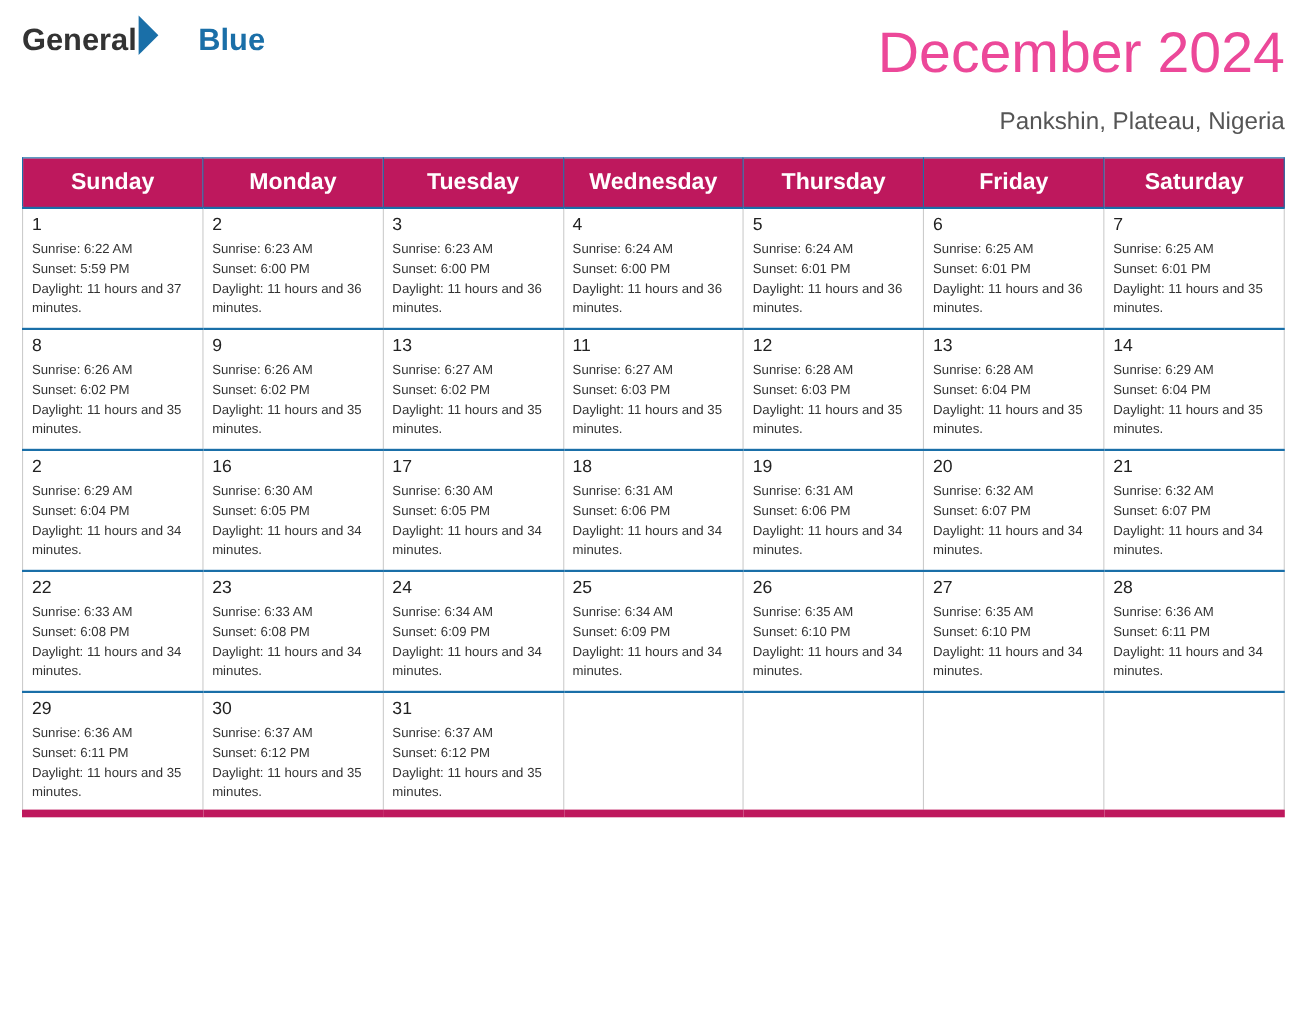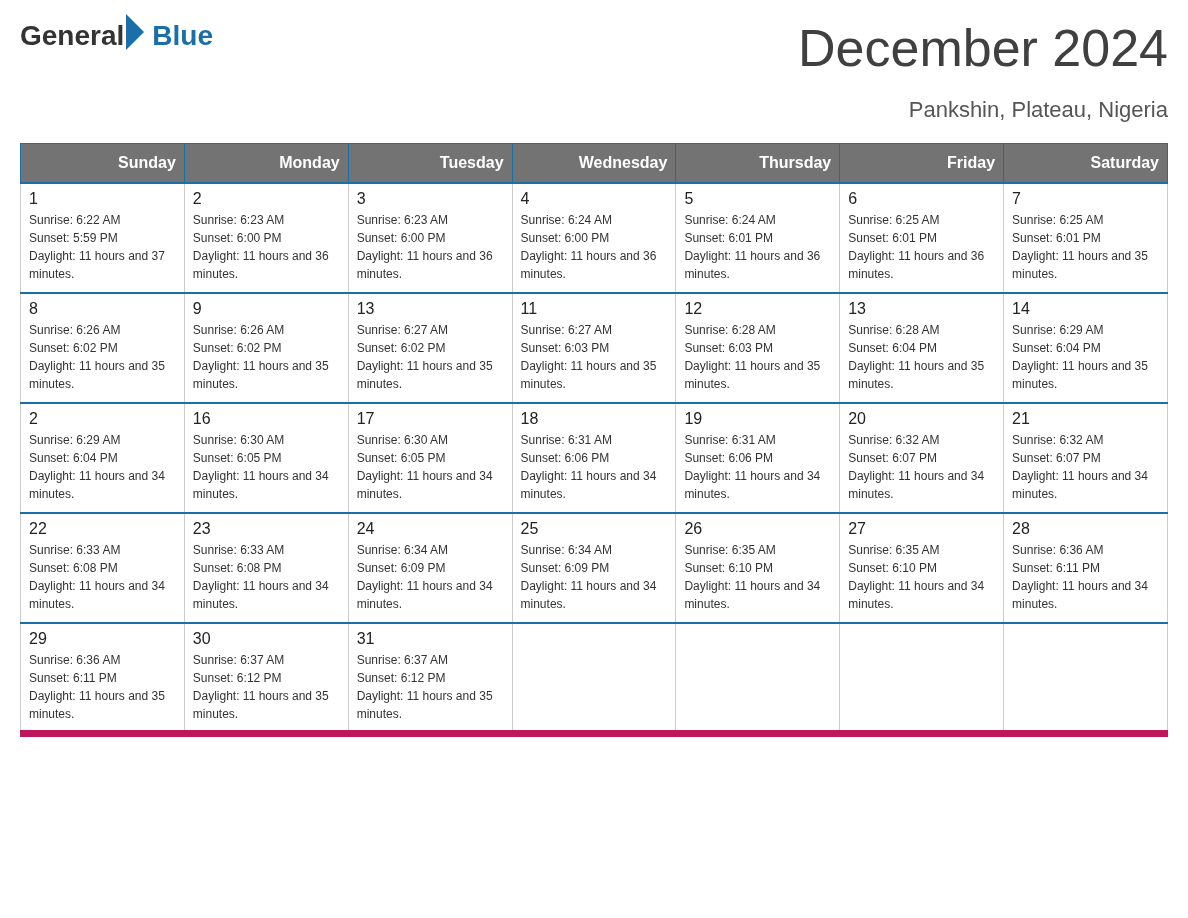--- a/index.html
+++ b/index.html
@@ -44,48 +44,49 @@
       flex-direction: row;
     }
     .logo-row1 {
       display: flex;
       align-items: center;
     }
     .logo-row2 {
       display: flex;
       align-items: center;
       padding-left: 4px;
+      margin-left: 28px;
     }
     .title-section {
       text-align: right;
     }
     .calendar-title {
       font-size: 52px;
       font-weight: normal;
-      color: #404040;
+      color: #ec4899;
       line-height: 1.1;
       text-align: right;
     }
     .calendar-subtitle {
       font-size: 22px;
       color: #555;
       margin-top: 20px;
     }
     .calendar-table {
       width: 100%;
       border-collapse: collapse;
       table-layout: fixed;
     }
     .calendar-table th {
-      background-color: #737373;
+      background-color: #be185d;
       color: #fff;
       padding: 10px 8px;
-      font-size: 16px;
+      font-size: 21px;
       font-weight: bold;
-      text-align: right;
+      text-align: center;
       border: 1px solid #1a6fa8;
     }
     .calendar-table td {
       vertical-align: top;
       border: 1px solid #ccc;
       padding: 6px 8px;
       font-size: 13px;
       color: #333;
       height: 110px;
     }

